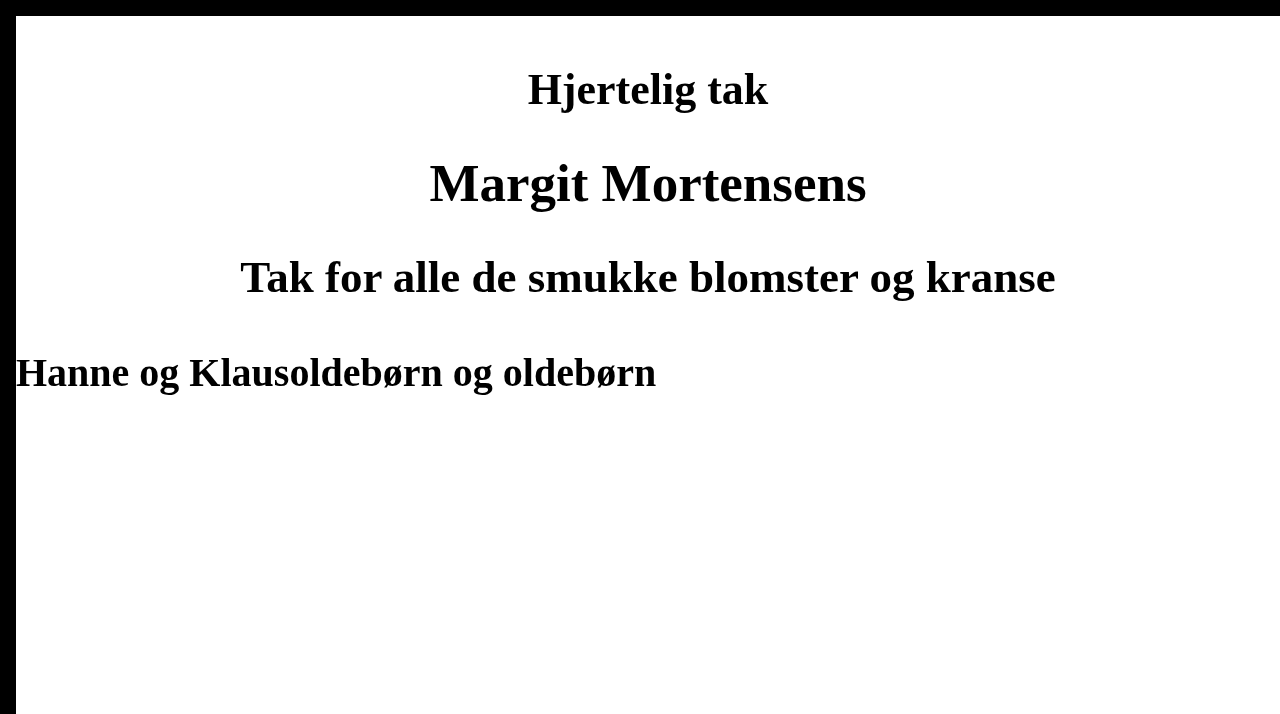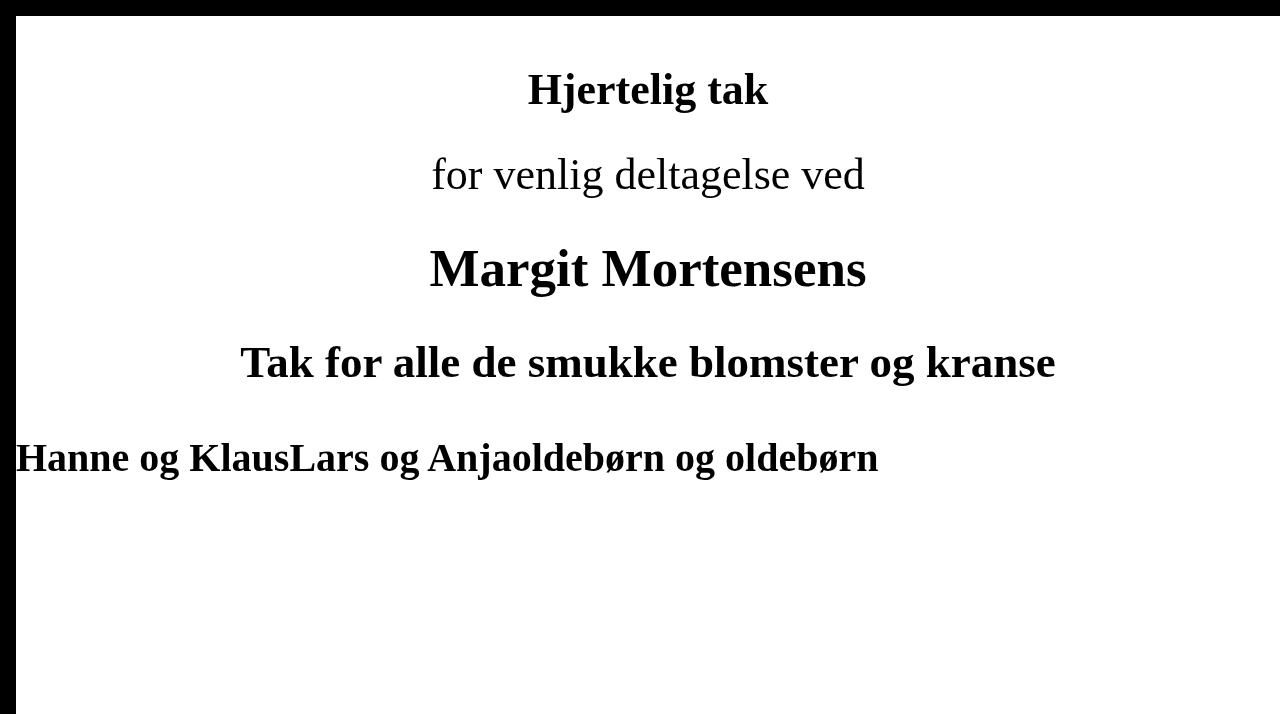--- a/index.html
+++ b/index.html
@@ -72,21 +72,19 @@
     text-align: center;
     color: #000000;
     white-space: nowrap;
   }
 </style>
 </head>
 <body>
 
 <div class="notice-card">
   <div class="line l-thanks">Hjertelig tak</div>
-  <div class="line l-for">for venlig deltagelse ved</div>
   <div class="line l-name">Margit Mortensens</div>
   <div class="line l-flowers">Tak for alle de smukke blomster og kranse</div>
   <div class="signatures">
     <div class="sig">Hanne og Klaus</div>
-    <div class="sig">Lars og Anja</div>
     <div class="sig">oldebørn og oldebørn</div>
   </div>
 </div>
 
 </body></html>

